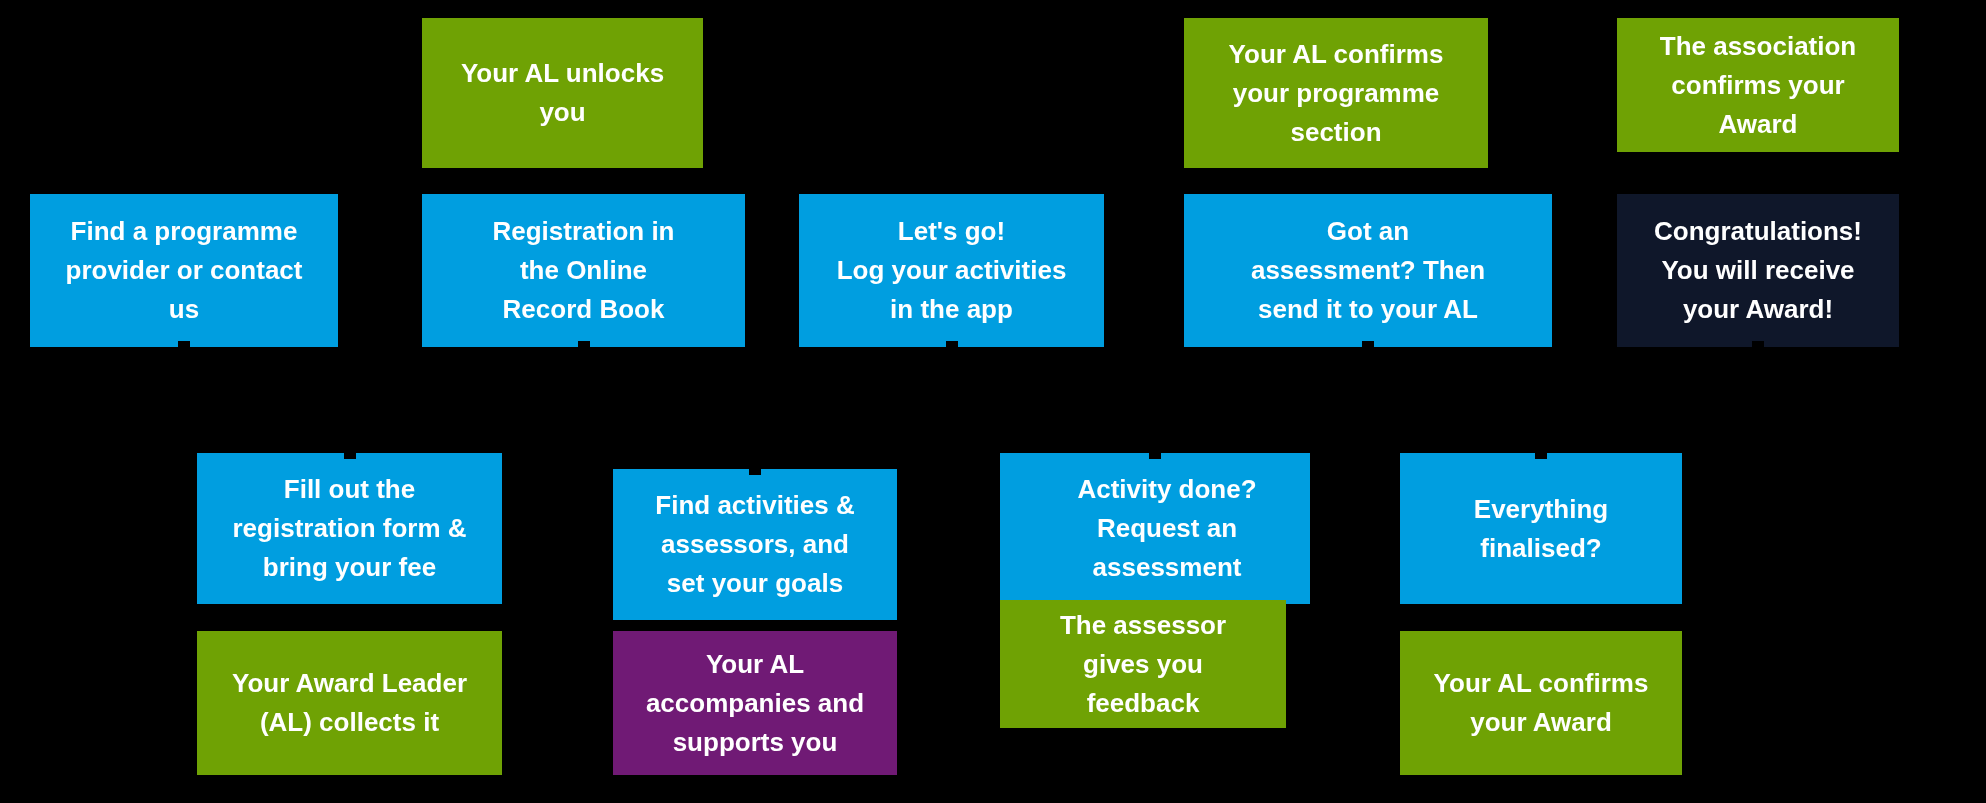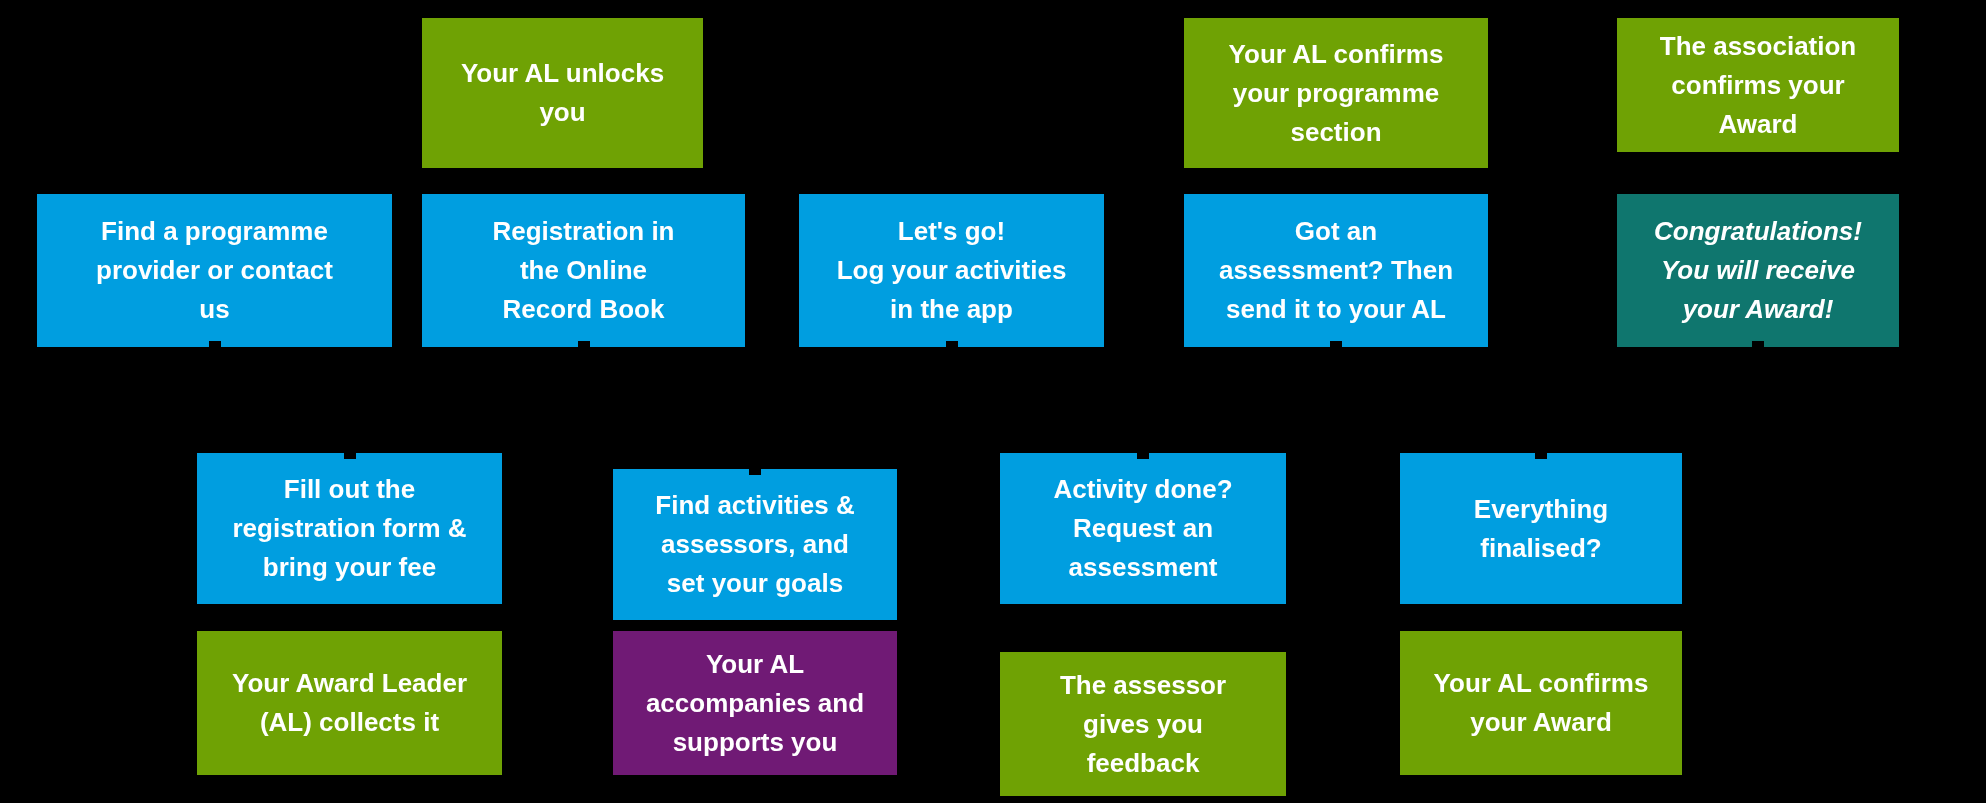--- a/index.html
+++ b/index.html
@@ -41,79 +41,79 @@
 
   <div class="step-box" style="left: 422px; top: 18px; width: 281px; height: 150px; background-color: rgb(111, 162, 4);">Your AL unlocks
 you</div>
   <div class="step-box" style="left: 1184px; top: 18px; width: 304px; height: 150px; background-color: rgb(111, 162, 4);">Your AL confirms
 your programme
 section</div>
   <div class="step-box" style="left: 1617px; top: 18px; width: 282px; height: 134px; background-color: rgb(111, 162, 4);">The association
 confirms your
 Award</div>
 
-  <div class="step-box" style="left: 37px; top: 194px; width: 355px; height: 153px; background-color: rgb(0, 158, 224); text-align: center;">
+  <div class="step-box" style="left: 30px; top: 194px; width: 308px; height: 153px; background-color: rgb(0, 158, 224); text-align: center;">
     <span>Find a programme
 provider or contact
 us</span>
     <span class="notch bottom" style="background-color: rgb(0, 0, 0);"></span>
   </div>
   <div class="step-box" style="left: 422px; top: 194px; width: 323px; height: 153px; background-color: rgb(0, 158, 224);">
     <span>Registration in
 the Online
 Record Book</span>
     <span class="notch bottom" style="background-color: rgb(0, 0, 0);"></span>
   </div>
   <div class="step-box" style="left: 799px; top: 194px; width: 305px; height: 153px; background-color: rgb(0, 158, 224);">
     <span>Let's go!
 Log your activities
 in the app</span>
     <span class="notch bottom" style="background-color: rgb(0, 0, 0);"></span>
   </div>
-  <div class="step-box" style="left: 1184px; top: 194px; width: 304px; height: 153px; background-color: rgb(0, 158, 224);">
+  <div class="step-box" style="left: 1184px; top: 194px; width: 368px; height: 153px; background-color: rgb(0, 158, 224);">
     <span>Got an
 assessment? Then
 send it to your AL</span>
     <span class="notch bottom" style="background-color: rgb(0, 0, 0);"></span>
   </div>
-  <div class="step-box" style="left: 1617px; top: 194px; width: 282px; height: 153px; background-color: #0f766e; font-style: italic;">
+  <div class="step-box" style="left: 1617px; top: 194px; width: 282px; height: 153px; background-color: #0f172a;">
     <span>Congratulations!
 You will receive
 your Award!</span>
     <span class="notch bottom" style="background-color: rgb(0, 0, 0);"></span>
   </div>
 
   <div class="step-box" style="left: 197px; top: 453px; width: 305px; height: 151px; background-color: rgb(0, 158, 224);">
     <span>Fill out the
 registration form &amp;
 bring your fee</span>
     <span class="notch top" style="background-color: rgb(0, 0, 0);"></span>
   </div>
   <div class="step-box" style="left: 613px; top: 453px; width: 284px; height: 151px; background-color: rgb(0, 158, 224); margin-top: 16px;">
     <span>Find activities &amp;
 assessors, and
 set your goals</span>
     <span class="notch top" style="background-color: rgb(0, 0, 0);"></span>
   </div>
-  <div class="step-box" style="left: 1000px; top: 453px; width: 286px; height: 151px; background-color: rgb(0, 158, 224);">
+  <div class="step-box" style="left: 1000px; top: 453px; width: 286px; height: 151px; background-color: rgb(0, 158, 224); padding-left: 24px;">
     <span>Activity done?
 Request an
 assessment</span>
     <span class="notch top" style="background-color: rgb(0, 0, 0);"></span>
   </div>
   <div class="step-box" style="left: 1400px; top: 453px; width: 282px; height: 151px; background-color: rgb(0, 158, 224);">
     <span>Everything
 finalised?</span>
     <span class="notch top" style="background-color: rgb(0, 0, 0);"></span>
   </div>
 
   <div class="step-box" style="left: 197px; top: 631px; width: 305px; height: 144px; background-color: rgb(111, 162, 4);">Your Award Leader
 (AL) collects it</div>
   <div class="step-box" style="left: 613px; top: 631px; width: 284px; height: 144px; background-color: #701a75; text-align: center;">Your AL
 accompanies and
 supports you</div>
-  <div class="step-box" style="left: 1000px; top: 652px; width: 286px; height: 144px; background-color: rgb(111, 162, 4);">The assessor
+  <div class="step-box" style="left: 1000px; top: 600px; width: 286px; height: 128px; background-color: rgb(111, 162, 4);">The assessor
 gives you
 feedback</div>
   <div class="step-box" style="left: 1400px; top: 631px; width: 282px; height: 144px; background-color: rgb(111, 162, 4);">Your AL confirms
 your Award</div>
 
 </div>
 
 </body></html>

